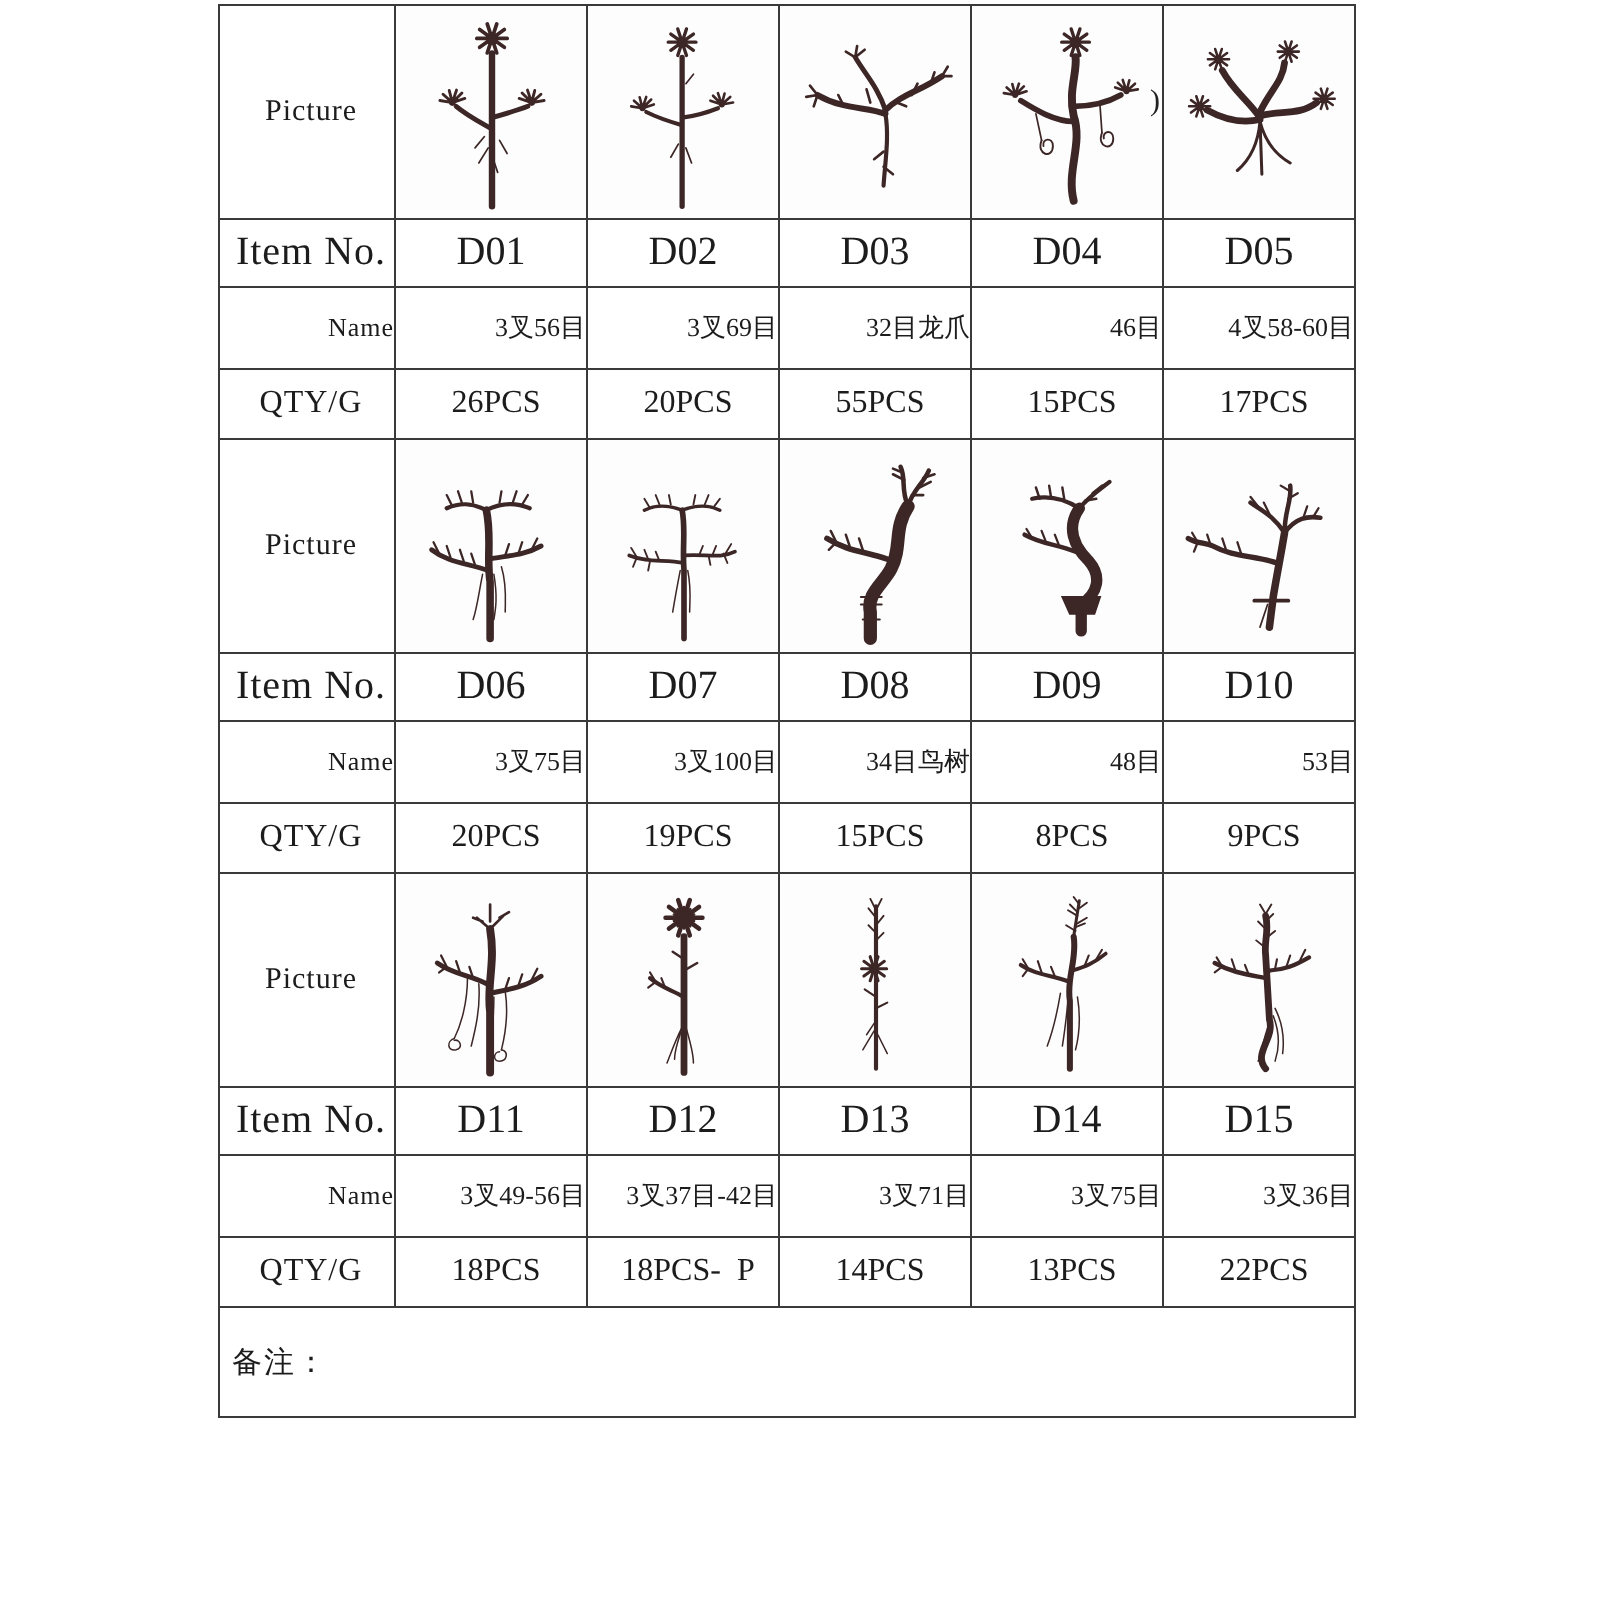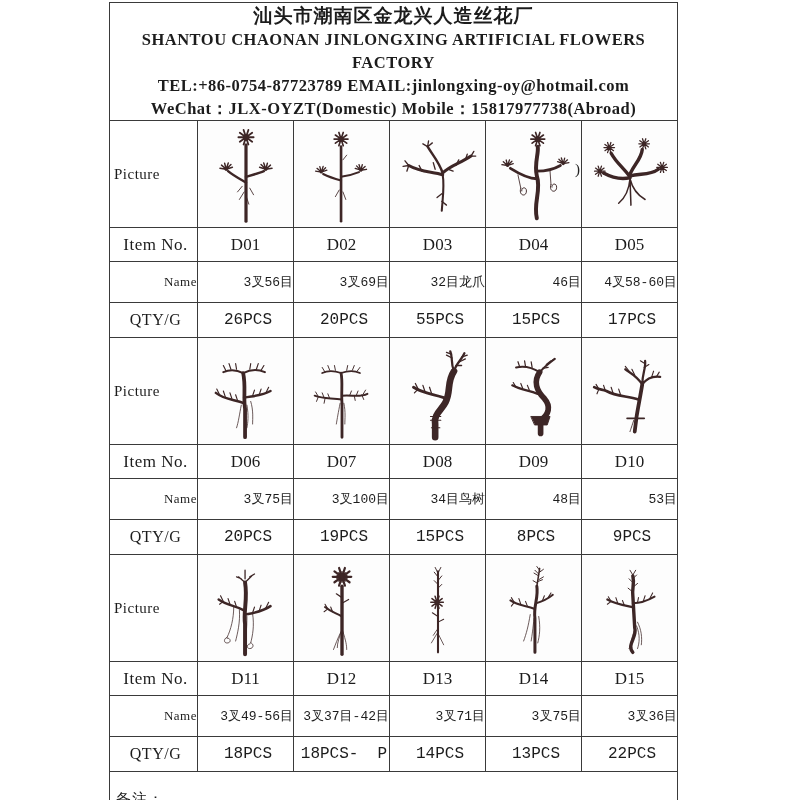--- a/index.html
+++ b/index.html
@@ -15,25 +15,25 @@
     border:1px solid #3a3a3a;
     padding:0;vertical-align:middle;overflow:hidden;
   }
   
   td.header-cell{height:95px;text-align:center;}
   .hdr-line{display:block;line-height:23px;font-weight:700;letter-spacing:.5px;}
   .hdr-cn{font-size:19px;line-height:25px;letter-spacing:1px;}
   .hdr-en{font-size:16.5px;}
   
   tr.r-pic td{height:106px;}
-  tr.r-item td{height:33px;font-size:17px;text-align:center;}
+  tr.r-item td{height:33px;font-size:20px;text-align:center;}
   tr.r-name td{height:40px;font-size:13px;text-align:right;}
   tr.r-qty td{height:34px;font-size:16px;text-align:center;white-space:pre;}
-  td.rowlabel{font-size:15px;text-align:left;padding-left:4px;letter-spacing:.5px;}
-  tr.r-name td.val, tr.r-qty td.val{padding-left:5px;font-family:Liberation Mono, monospace;}
+  td.rowlabel{font-size:15px;text-align:center;padding-left:4px;letter-spacing:.5px;}
+  tr.r-name td.val, tr.r-qty td.val{padding-left:5px;}
   td.pic{position:relative;text-align:center;background:#fefefe;}
   td.pic .photo{
     display:flex;align-items:center;justify-content:center;
     width:100%;height:106px;background:#fdfdfd;
   }
   .stray-paren{
     position:absolute;right:1px;top:40px;font-size:15px;color:#222;
   }
   td.remark-cell{height:54px;font-size:15px;text-align:left;padding-left:6px;letter-spacing:1px;}
   svg.branch{display:block;margin:0 auto;}
@@ -59,28 +59,20 @@
   <colgroup>
     <col style="width:88px">
     <col style="width:96px">
       <col style="width:96px">
       <col style="width:96px">
       <col style="width:96px">
       <col style="width:96px">
   </colgroup>
 
   <tbody>
-      <tr>
-    <td colspan="6" class="header-cell">
-      <span class="hdr-line hdr-cn">汕头市潮南区金龙兴人造丝花厂</span>
-      <span class="hdr-line hdr-en">SHANTOU CHAONAN JINLONGXING ARTIFICIAL FLOWERS FACTORY</span>
-      <span class="hdr-line hdr-en">TEL:+86-0754-87723789 EMAIL:jinlongxing-oy@hotmail.com</span>
-      <span class="hdr-line hdr-en">WeChat：JLX-OYZT(Domestic) Mobile：15817977738(Abroad)</span>
-    </td>
-  </tr>
 
   <tr class="r-pic">
     <td class="rowlabel">Picture</td>
     <td class="pic">
           <div class="photo">
       <svg class="branch" width="90" height="100" viewBox="0 0 90 106" stroke="#3d2626" fill="none" stroke-linecap="round">
         <path d="M45 103 L45 22" stroke-width="3.4"></path>
         <use href="#burst" transform="translate(45 14) scale(1.15)"></use>
         <path d="M45 62 C38 58 32 55 26 50" stroke-width="2.6"></path>
         <use href="#handburst" transform="translate(24 48) scale(1.1)"></use>

